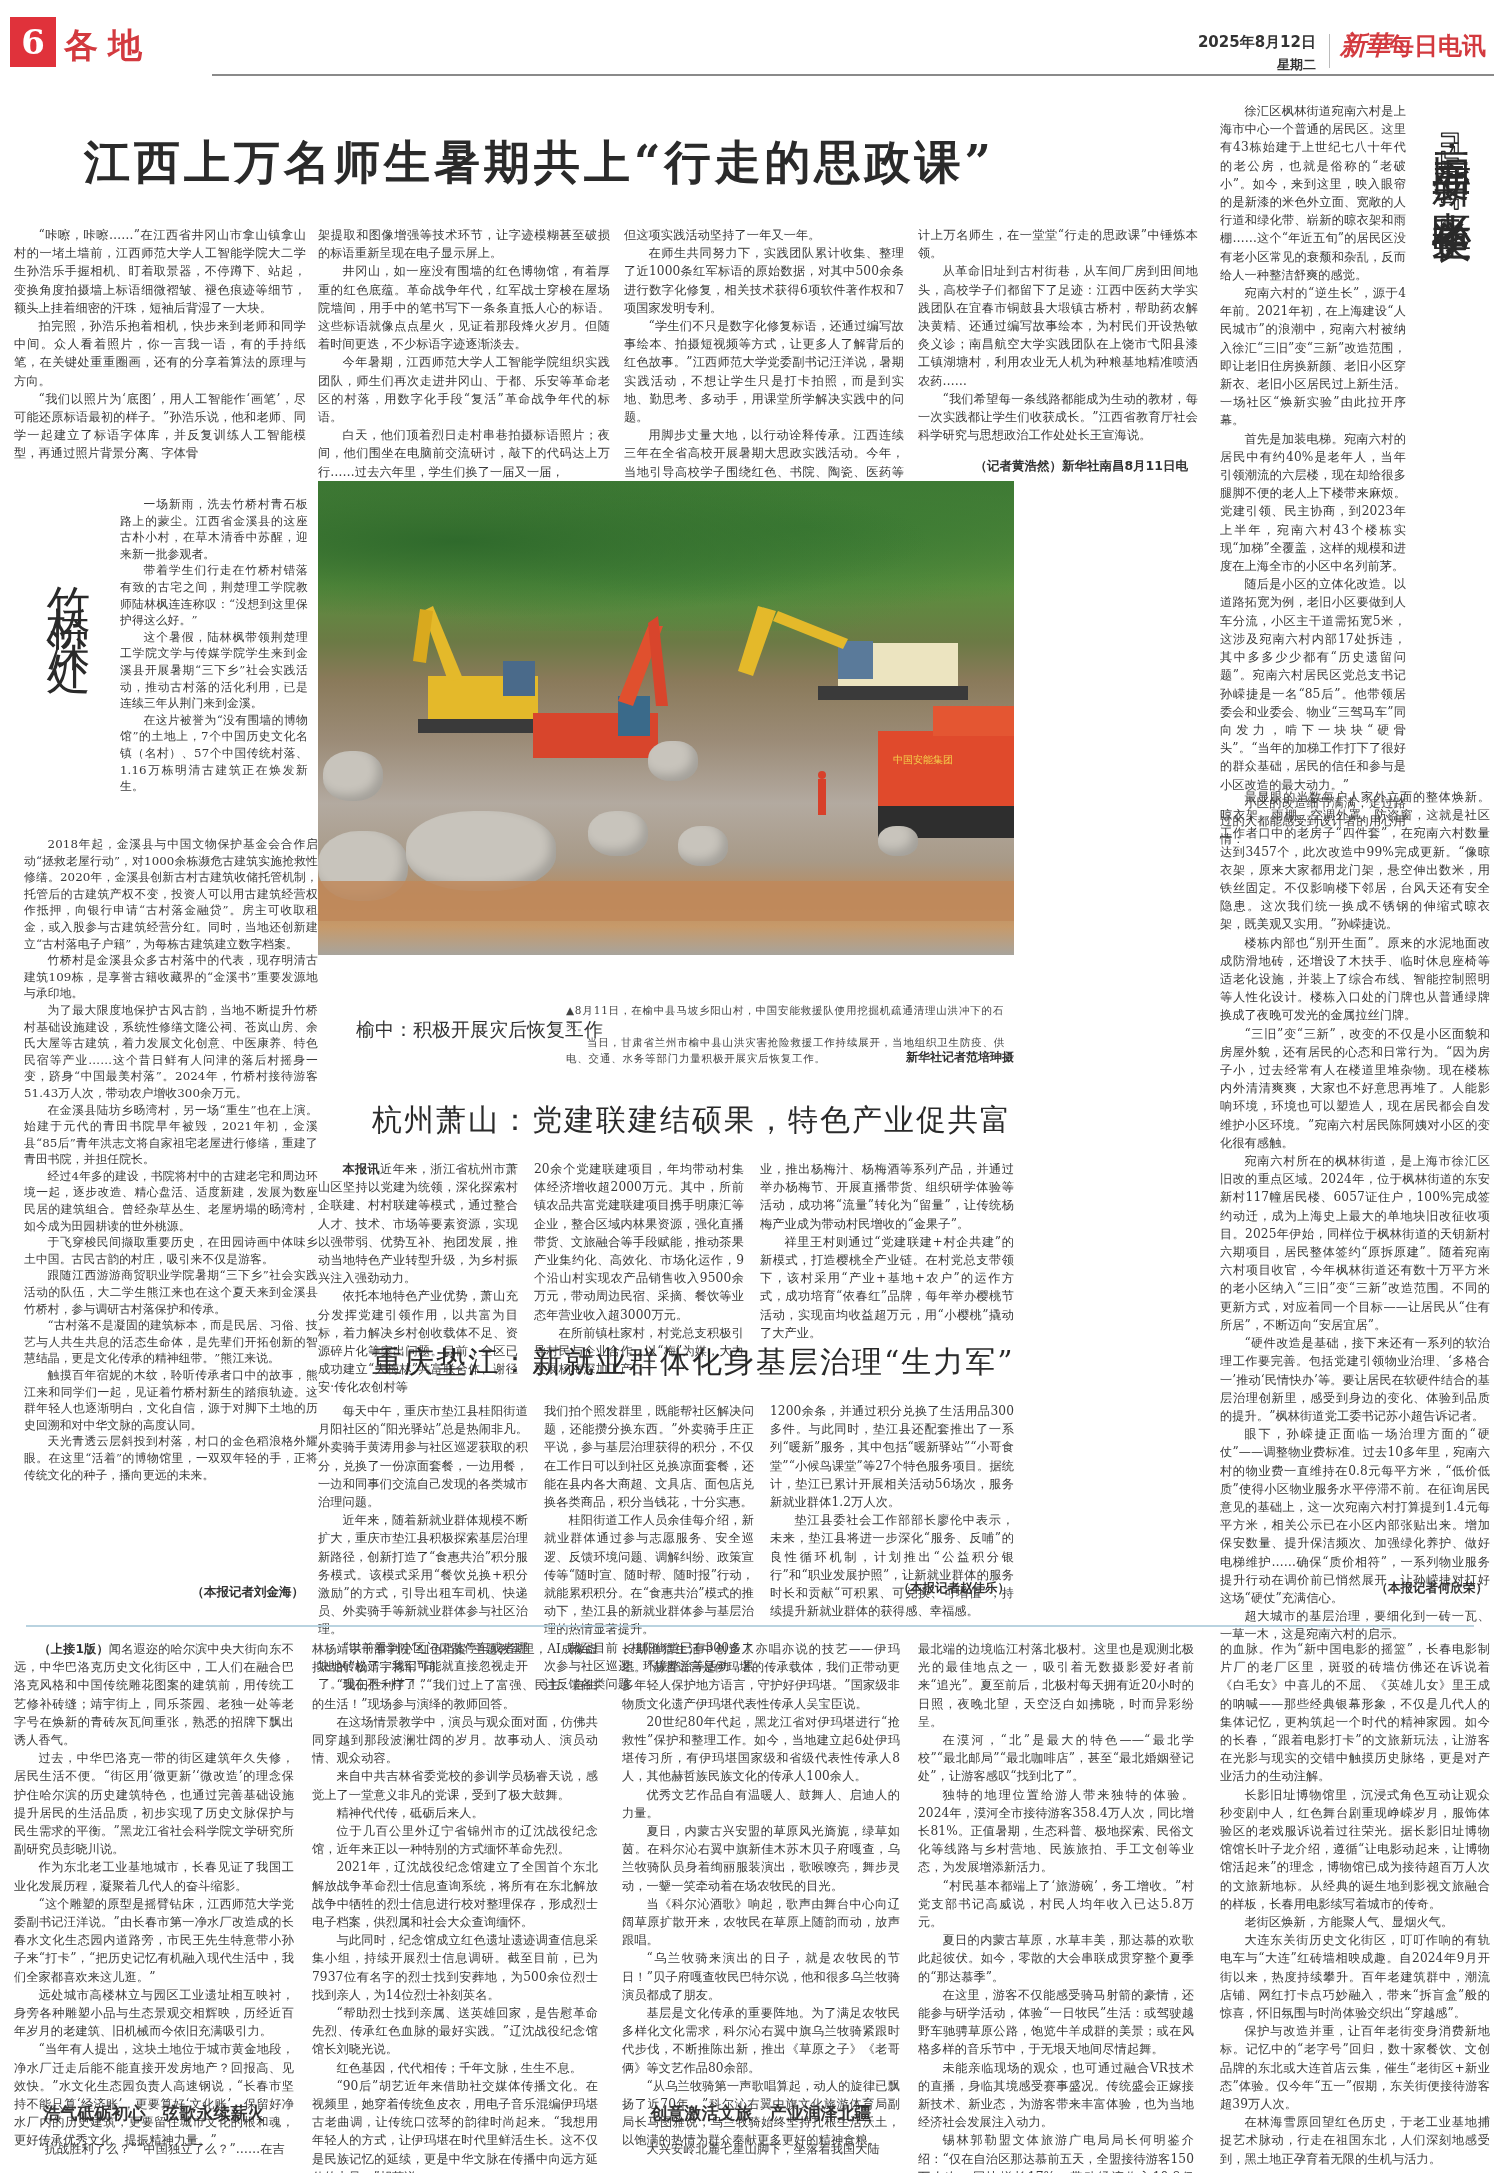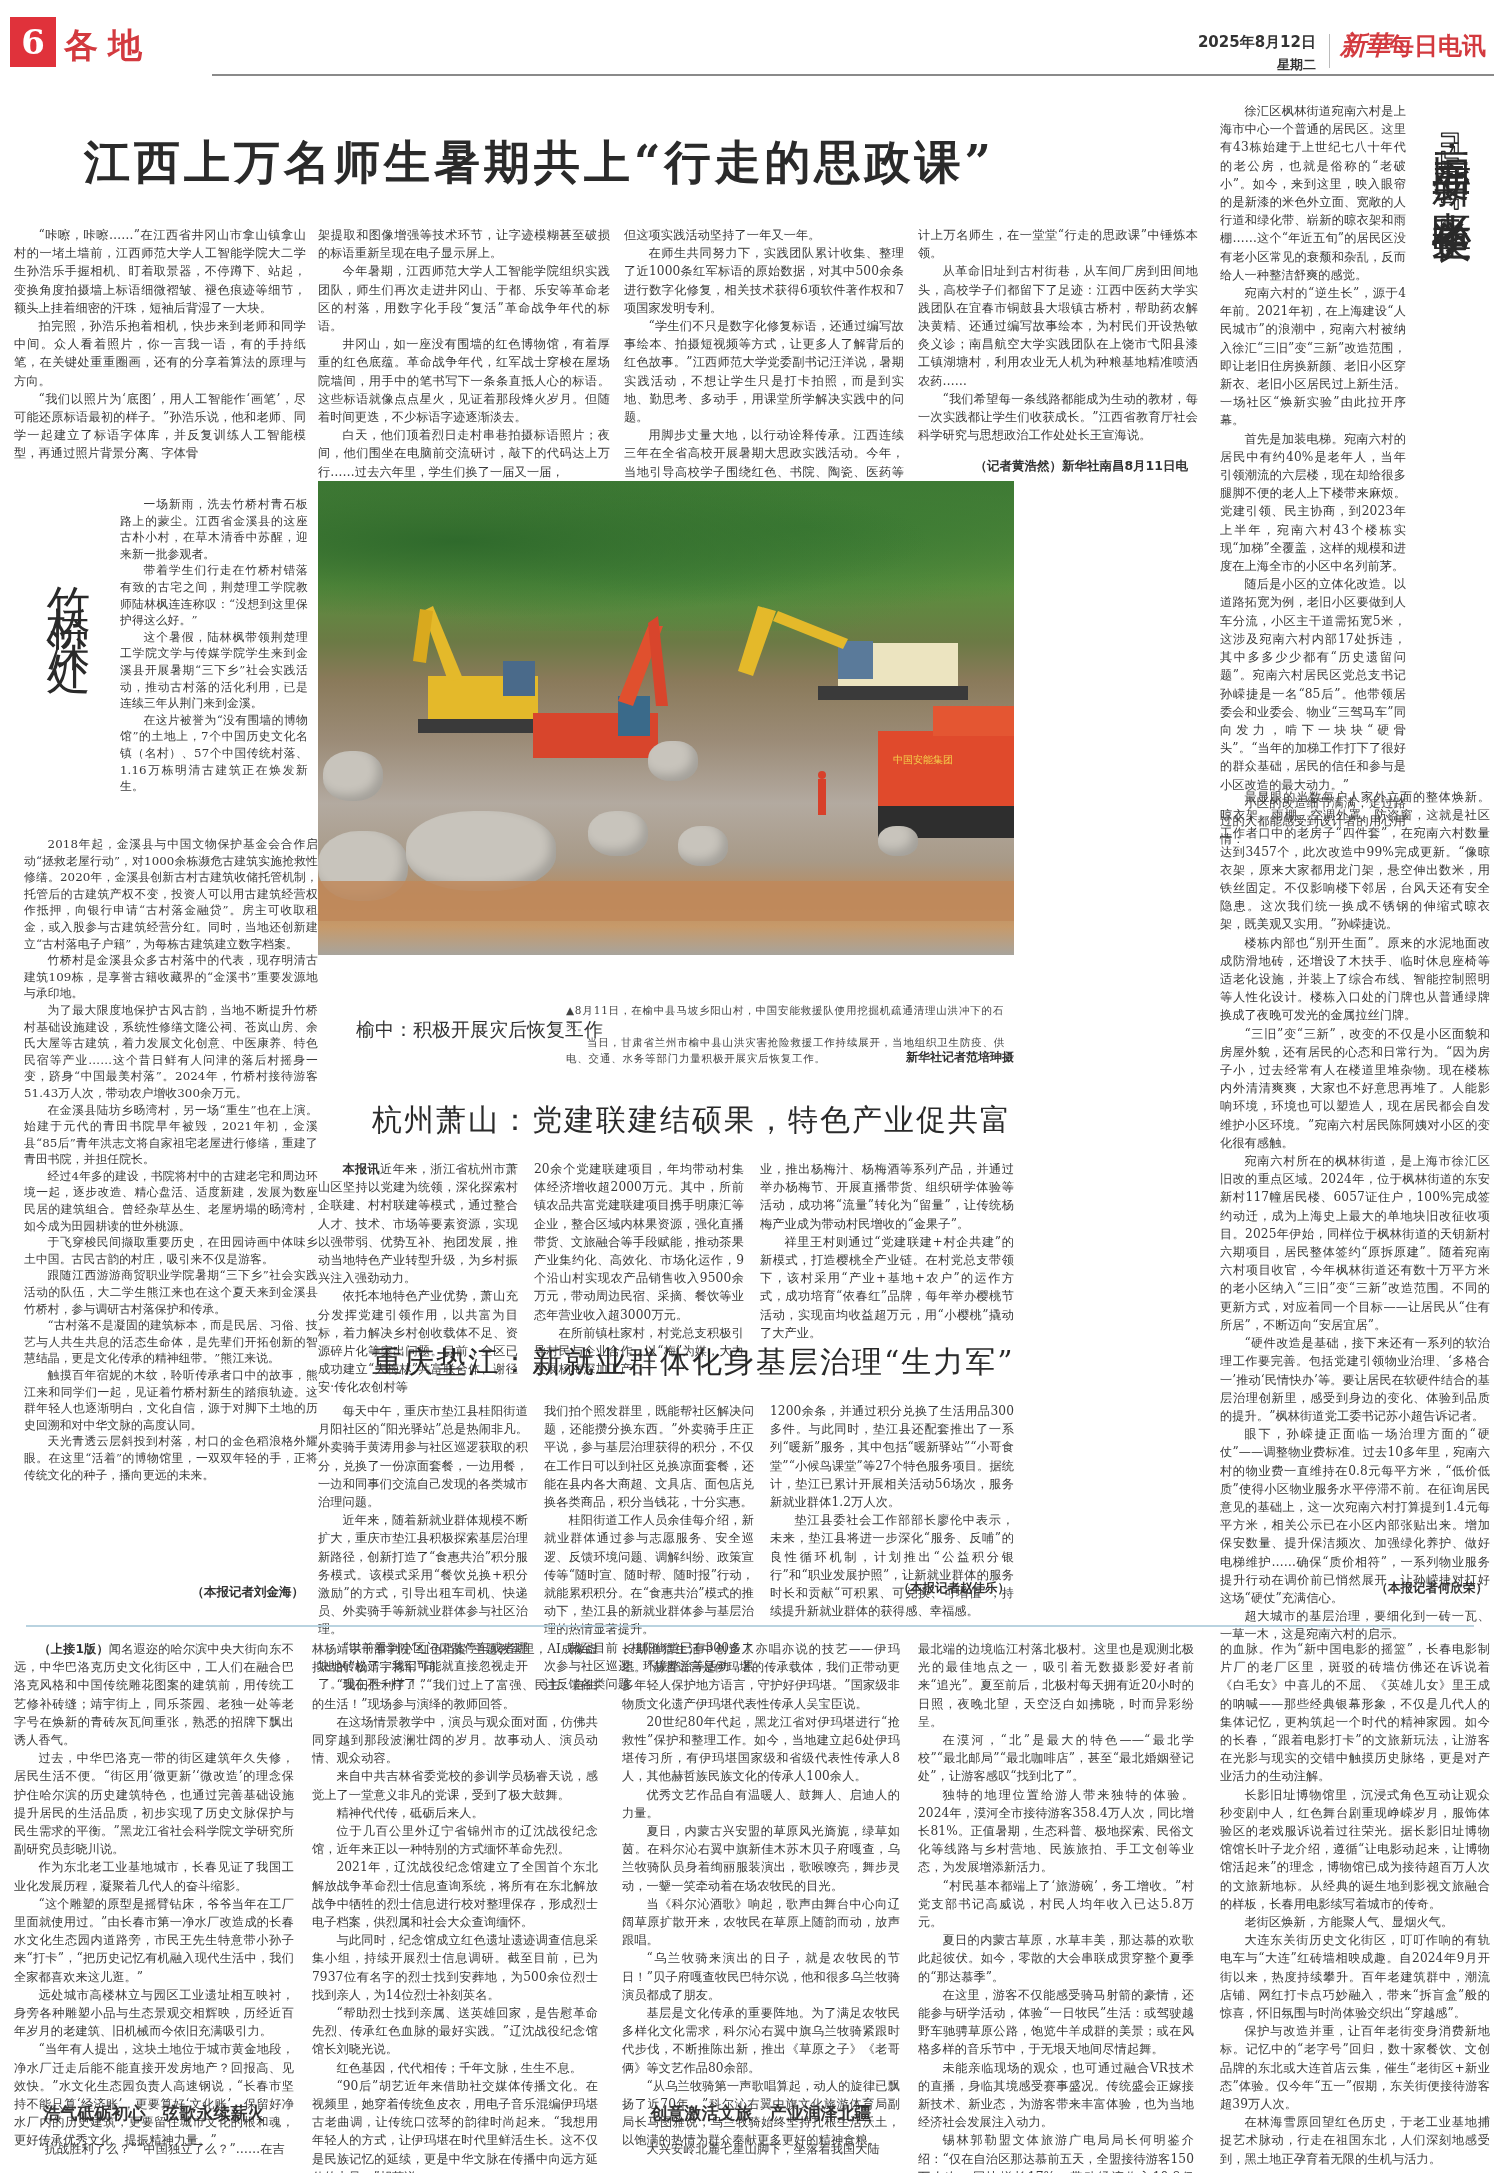--- a/index.html
+++ b/index.html
@@ -55,22 +55,22 @@
 
 <div class="abs h-main" style="left:84px;top:132px;font-size:46px;letter-spacing:4px;">江西上万名师生暑期共上“行走的思政课”</div>
 
 <div class="abs body-text" style="left:14px;top:226px;width:292px;">
   <p>“咔嚓，咔嚓……”在江西省井冈山市拿山镇拿山村的一堵土墙前，江西师范大学人工智能学院大二学生孙浩乐手握相机、盯着取景器，不停蹲下、站起，变换角度拍摄墙上标语细微褶皱、褪色痕迹等细节，额头上挂着细密的汗珠，短袖后背湿了一大块。</p>
   <p>拍完照，孙浩乐抱着相机，快步来到老师和同学中间。众人看着照片，你一言我一语，有的手持纸笔，在关键处重重圈画，还有的分享着算法的原理与方向。</p>
   <p>“我们以照片为‘底图’，用人工智能作‘画笔’，尽可能还原标语最初的样子。”孙浩乐说，他和老师、同学一起建立了标语字体库，并反复训练人工智能模型，再通过照片背景分离、字体骨</p>
 </div>
 <div class="abs body-text" style="left:318px;top:226px;width:292px;">
   <p class="noindent">架提取和图像增强等技术环节，让字迹模糊甚至破损的标语重新呈现在电子显示屏上。</p>
+  <p>井冈山，如一座没有围墙的红色博物馆，有着厚重的红色底蕴。革命战争年代，红军战士穿梭在屋场院墙间，用手中的笔书写下一条条直抵人心的标语。这些标语就像点点星火，见证着那段烽火岁月。但随着时间更迭，不少标语字迹逐渐淡去。</p>
   <p>今年暑期，江西师范大学人工智能学院组织实践团队，师生们再次走进井冈山、于都、乐安等革命老区的村落，用数字化手段“复活”革命战争年代的标语。</p>
-  <p>井冈山，如一座没有围墙的红色博物馆，有着厚重的红色底蕴。革命战争年代，红军战士穿梭在屋场院墙间，用手中的笔书写下一条条直抵人心的标语。这些标语就像点点星火，见证着那段烽火岁月。但随着时间更迭，不少标语字迹逐渐淡去。</p>
   <p>白天，他们顶着烈日走村串巷拍摄标语照片；夜间，他们围坐在电脑前交流研讨，敲下的代码达上万行……过去六年里，学生们换了一届又一届，</p>
 </div>
 <div class="abs body-text" style="left:624px;top:226px;width:280px;">
   <p class="noindent">但这项实践活动坚持了一年又一年。</p>
   <p>在师生共同努力下，实践团队累计收集、整理了近1000条红军标语的原始数据，对其中500余条进行数字化修复，相关技术获得6项软件著作权和7项国家发明专利。</p>
   <p>“学生们不只是数字化修复标语，还通过编写故事绘本、拍摄短视频等方式，让更多人了解背后的红色故事。”江西师范大学党委副书记汪洋说，暑期实践活动，不想让学生只是打卡拍照，而是到实地、勤思考、多动手，用课堂所学解决实践中的问题。</p>
   <p>用脚步丈量大地，以行动诠释传承。江西连续三年在全省高校开展暑期大思政实践活动。今年，当地引导高校学子围绕红色、书院、陶瓷、医药等10条主题线路，组织上百所高校的千余支队伍共</p>
 </div>
 <div class="abs body-text" style="left:918px;top:226px;width:280px;">
   <p class="noindent">计上万名师生，在一堂堂“行走的思政课”中锤炼本领。</p>
@@ -199,21 +199,21 @@
   <p>超大城市的基层治理，要细化到一砖一瓦、一草一木，这是宛南六村的启示。</p>
 </div>
 <div class="abs sig" style="left:1220px;top:1580px;width:268px;">（本报记者何欣荣）</div>
 
 <div class="abs hrule" style="left:26px;top:1625px;width:1448px;"></div>
 
 <div class="abs body-text" style="left:14px;top:1640px;width:280px;">
   <p><b class="lead-bold">（上接1版）</b><span>闻名遐迩的哈尔滨中央大街向东不远，中华巴洛克历史文化街区中，工人们在融合巴洛克风格和中国传统雕花图案的建筑前，用传统工艺修补砖缝；靖宇街上，同乐茶园、老独一处等老字号在焕新的青砖灰瓦间重张，熟悉的招牌下飘出诱人香气。</span></p>
   <p>过去，中华巴洛克一带的街区建筑年久失修，居民生活不便。“街区用‘微更新’‘微改造’的理念保护住哈尔滨的历史建筑特色，也通过完善基础设施提升居民的生活品质，初步实现了历史文脉保护与民生需求的平衡。”黑龙江省社会科学院文学研究所副研究员彭晓川说。</p>
   <p>作为东北老工业基地城市，长春见证了我国工业化发展历程，凝聚着几代人的奋斗缩影。</p>
-  <p>“这个雕塑的原型是摇臂钻床，爷爷当年在工厂里面就使用过。”由长春市第一净水厂改造成的长春水文化生态园内道路旁，市民王先生特意带小孙子来“打卡”，“把历史记忆有机融入现代生活中，我们全家都喜欢来这儿逛。”</p>
+  <p>“这个雕塑的原型是摇臂钻床，江西师范大学党委副书记汪洋说。”由长春市第一净水厂改造成的长春水文化生态园内道路旁，市民王先生特意带小孙子来“打卡”，“把历史记忆有机融入现代生活中，我们全家都喜欢来这儿逛。”</p>
   <p>远处城市高楼林立与园区工业遗址相互映衬，身旁各种雕塑小品与生态景观交相辉映，历经近百年岁月的老建筑、旧机械而今依旧充满吸引力。</p>
   <p>“当年有人提出，这块土地位于城市黄金地段，净水厂迁走后能不能直接开发房地产？回报高、见效快。”水文化生态园负责人高速钢说，“长春市坚持不能只算‘经济账’，更要算好‘文化账’。保留好净水厂内的历史建筑，更要留住城市文化的根和魂，更好传承优秀文化、提振精神力量。”</p>
 </div>
 <div class="abs subhead" style="left:14px;top:2102px;width:280px;">浩气砥砺初心　弦歌永续薪火</div>
 <div class="abs body-text" style="left:14px;top:2140px;width:280px;">
   <p>“抗战胜利了么？”“中国独立了么？”……在吉</p>
 </div>
 
 <div class="abs body-text" style="left:312px;top:1640px;width:286px;">
   <p class="noindent">林杨靖宇干部学院“红色档案”主题教室里，AI成像虚拟出的“杨靖宇将军”问。</p>

